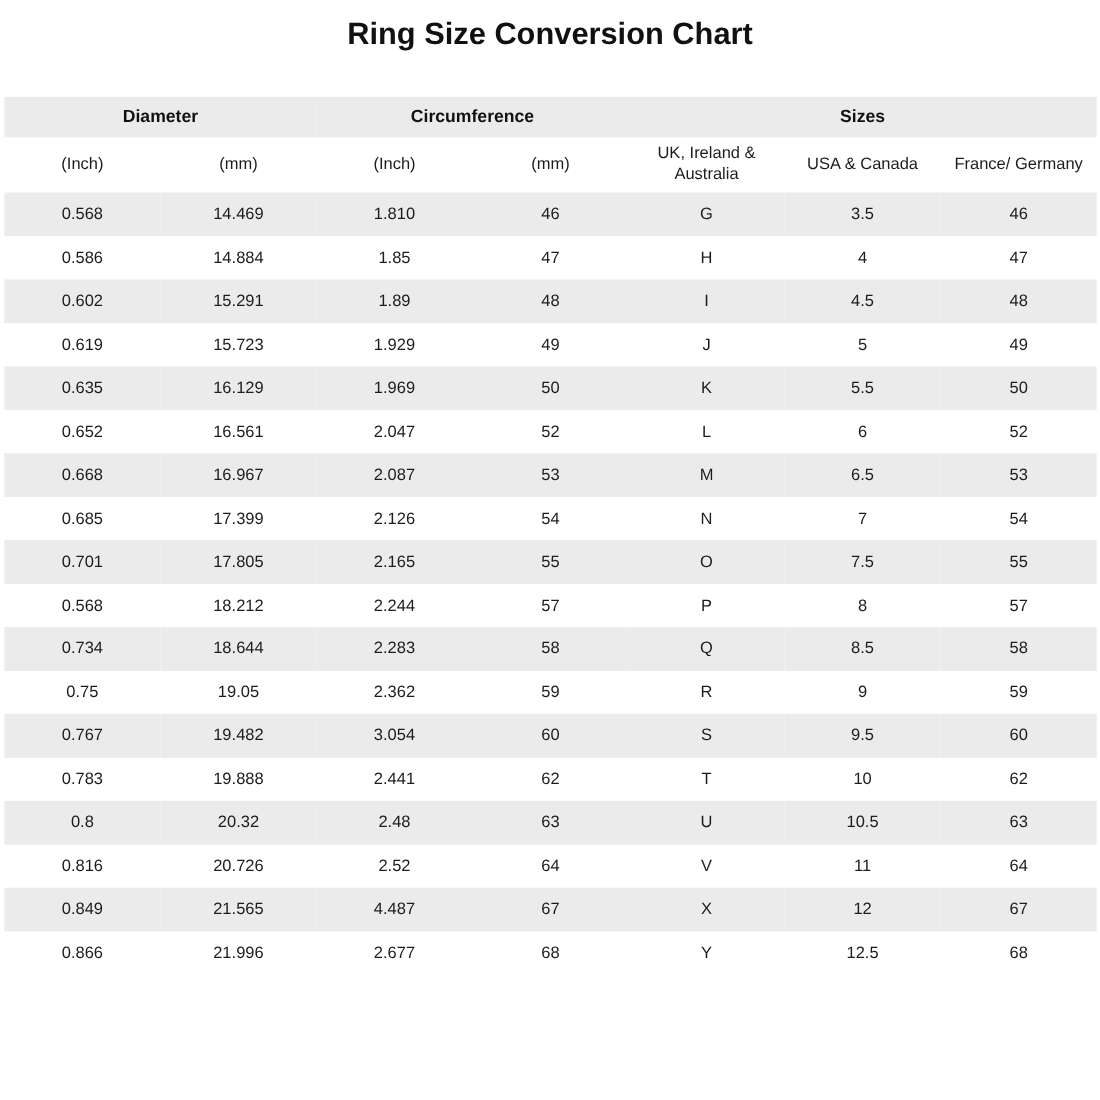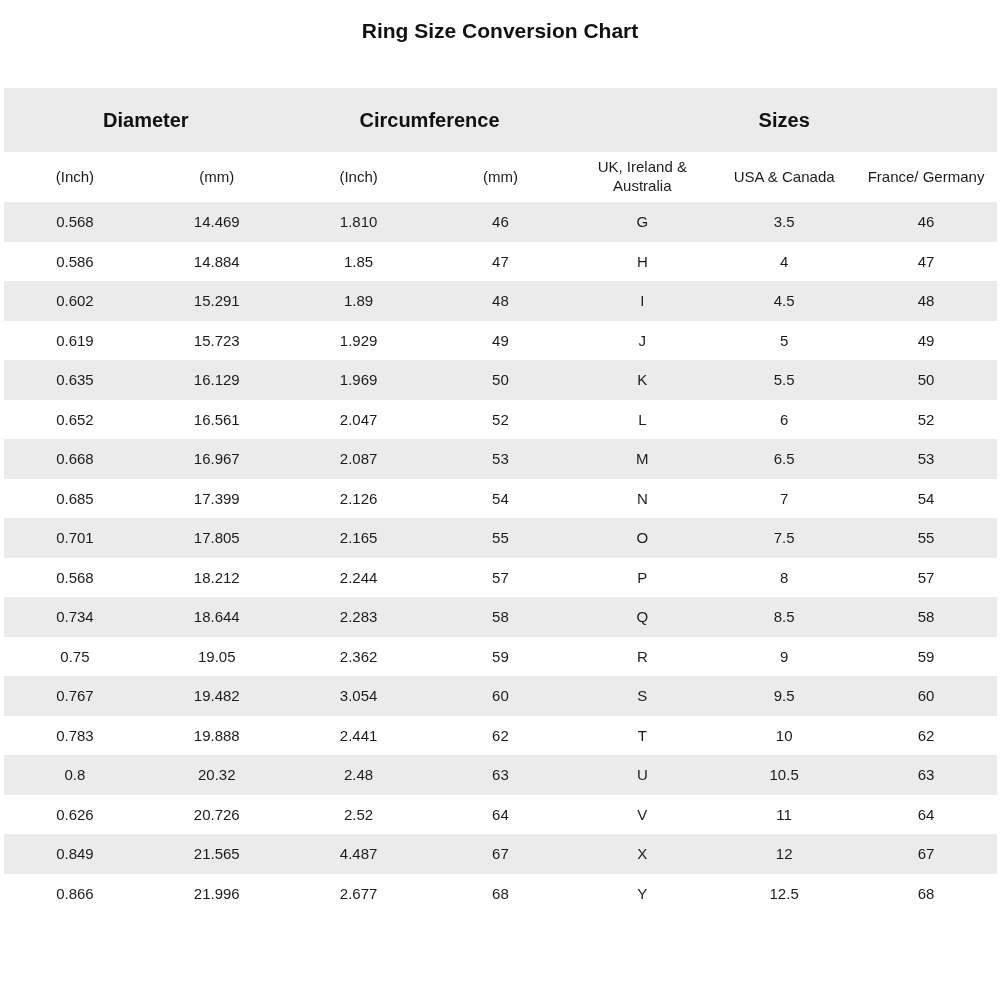--- a/index.html
+++ b/index.html
@@ -13,43 +13,43 @@
     position: relative;
     overflow: hidden;
   }
   .title {
     position: absolute;
     top: 19px;
     left: 0;
     width: 100%;
     margin: 0;
     text-align: center;
-    font-size: 21px;
+    font-size: 28px;
     line-height: 24px;
     font-weight: 700;
     color: #111111;
   }
   table.ring-table {
     position: absolute;
     top: 88px;
     left: 4px;
     width: 993px;
     border-collapse: collapse;
     table-layout: fixed;
   }
   th, td {
     text-align: center;
     vertical-align: middle;
     padding: 0;
     font-weight: 400;
   }
   thead tr.group-row th {
     background: var(--stripe, #ebebeb);
-    height: 64px;
-    font-size: 20px;
+    height: 37px;
+    font-size: 16px;
     font-weight: 700;
     color: #111111;
   }
   thead tr.sub-row th {
     background: #ffffff;
     height: 50px;
     font-size: 15px;
     line-height: 1.25;
     padding: 0 6px;
     color: #1c1c1c;
@@ -214,21 +214,21 @@
       <tr>
         <td>0.8</td>
         <td>20.32</td>
         <td>2.48</td>
         <td>63</td>
         <td>U</td>
         <td>10.5</td>
         <td>63</td>
       </tr>
       <tr>
-        <td>0.626</td>
+        <td>0.816</td>
         <td>20.726</td>
         <td>2.52</td>
         <td>64</td>
         <td>V</td>
         <td>11</td>
         <td>64</td>
       </tr>
       <tr>
         <td>0.849</td>
         <td>21.565</td>

